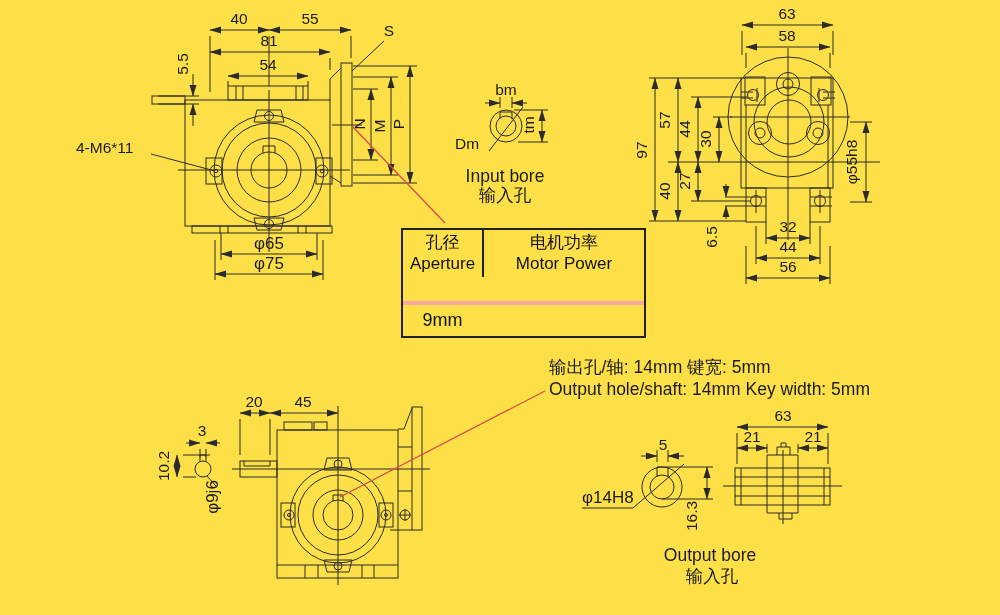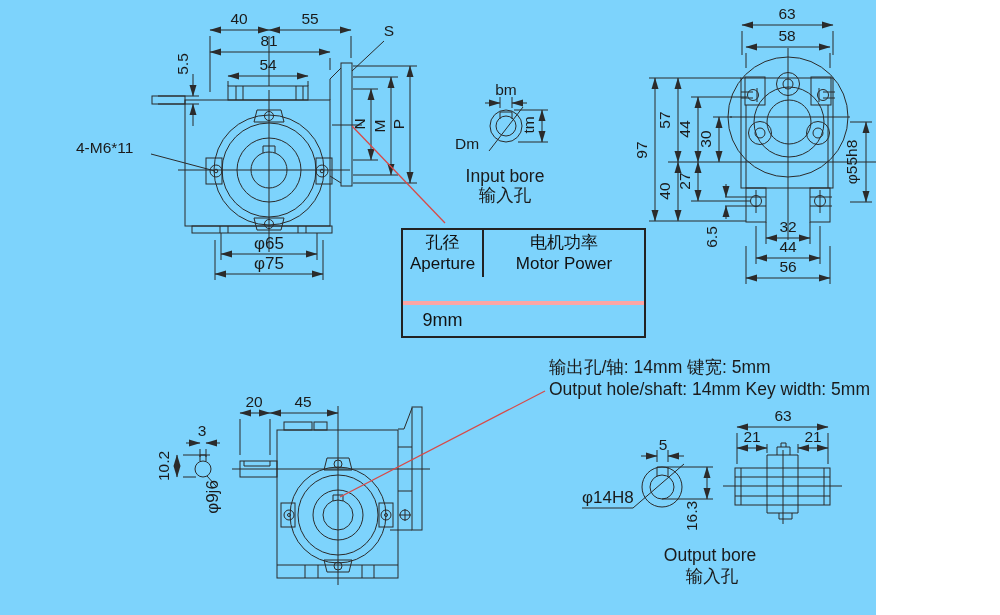--- a/index.html
+++ b/index.html
@@ -1,16 +1,16 @@
 <!DOCTYPE html>
 <html><head>
 <meta charset="utf-8">
 <style>
   html,body{margin:0;padding:0;background:#ffffff;}
-  .canvas{position:relative;width:876px;height:615px;background:#7dd3fc;overflow:hidden;
+  .canvas{position:relative;width:1000px;height:615px;background:#fde047;overflow:hidden;
           font-family:"Liberation Sans","DejaVu Sans",sans-serif;}
   .canvas svg{position:absolute;left:0;top:0;}
   svg text{fill:#1b1b1b;font-family:"Liberation Sans","DejaVu Sans",sans-serif;font-size:15.5px;}
   svg text.cap{font-size:17.5px;}
   svg .ln{stroke:#2b2b2b;stroke-width:1;fill:none;}
   svg .red{stroke:#d84a48;stroke-width:1.3;fill:none;}
   .spec-table{position:absolute;left:401px;top:228px;width:245px;height:110px;
               border:2px solid #222;box-sizing:border-box;display:flex;flex-direction:column;gap:24px;}
   .spec-row{display:flex;flex:0 0 auto;border-top:4px solid #fca5a5;}
   .spec-row:first-child{border-top:none;}

